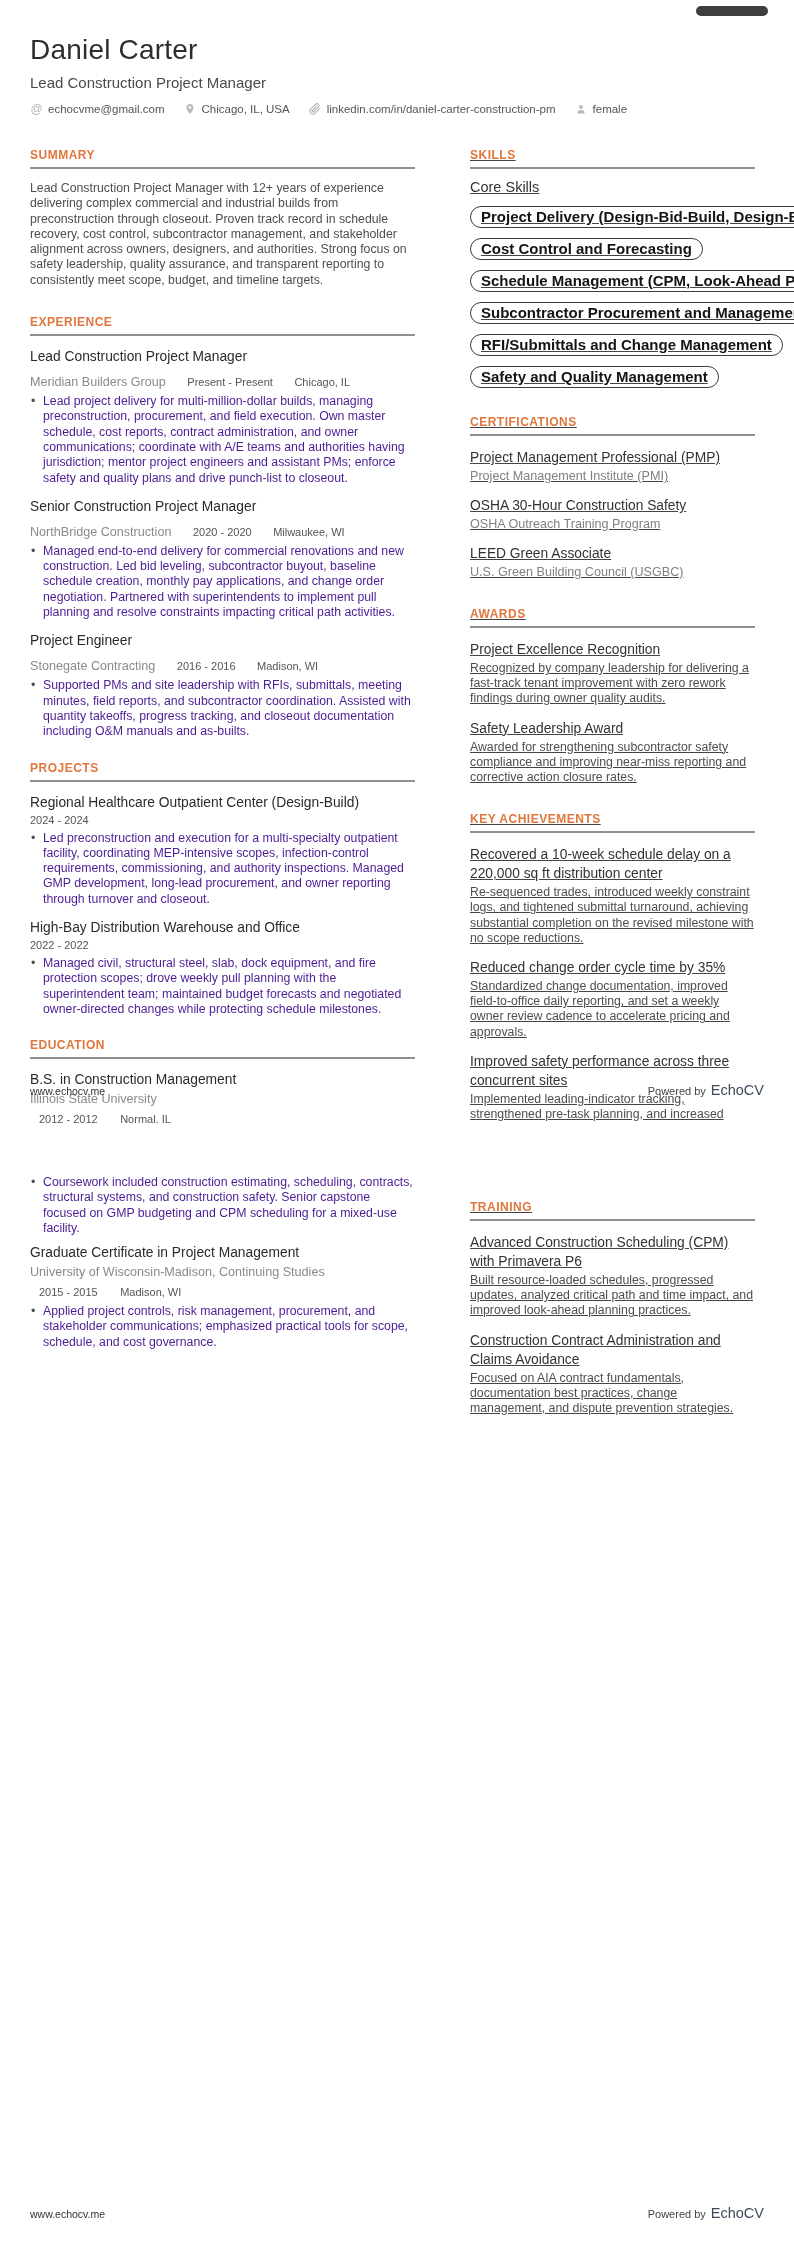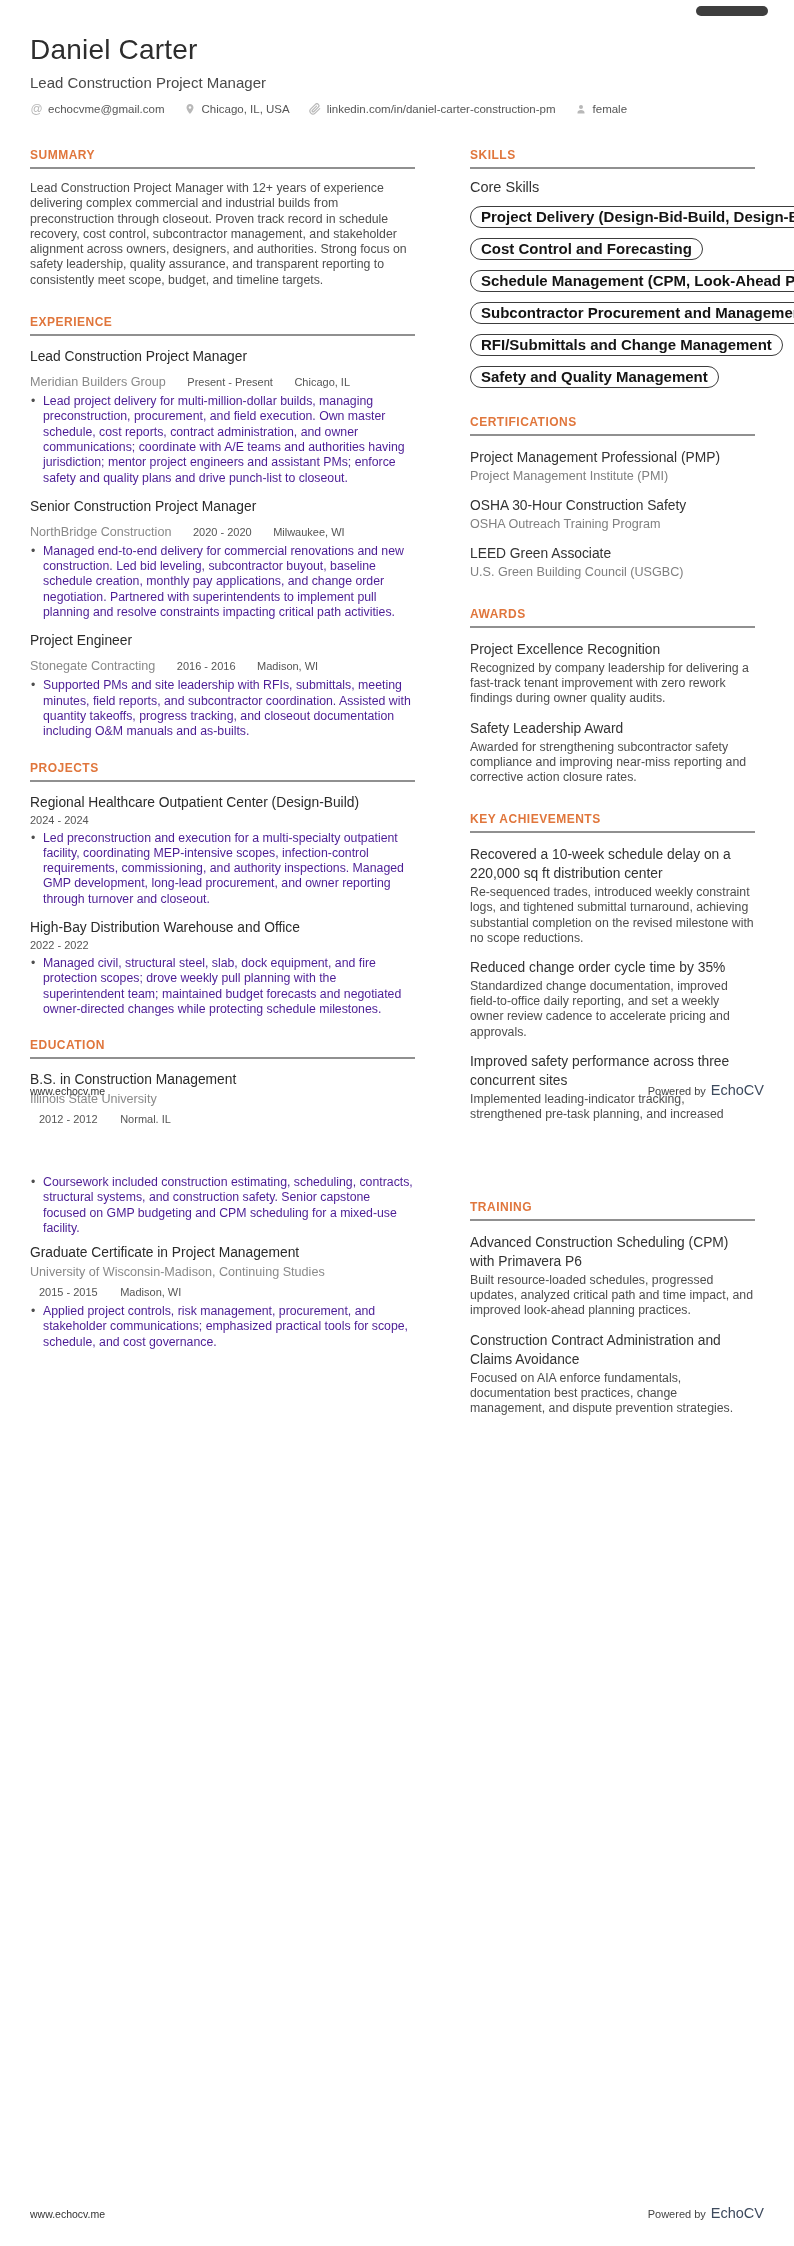--- a/index.html
+++ b/index.html
@@ -20,21 +20,21 @@
   .contact-item { display:flex; align-items:center; gap:5px; }
   .cicon { width:13px; height:13px; display:inline-flex; align-items:center; justify-content:center; color:#b8b8b8; flex:0 0 auto; }
   .cicon svg { width:12px; height:12px; display:block; }
   .at-glyph { font-size:12px; color:#b8b8b8; line-height:12px; }
 
   .top-bar { position:absolute; top:6px; right:26px; width:72px; height:10px; border-radius:5px; background:#3e3e3e; }
 
   
   .cols { display:flex; padding:0 44px 0 30px; margin-top:34px; }
   .col-left { width:385px; margin-right:55px; flex:0 0 auto; }
-  .col-right { width:285px; flex:0 0 auto; }
+  .col-right { width:285px; flex:0 0 auto;text-decoration:underline; }
   .cols-p2 { margin-top:0; padding-top:48px; }
   .col-right-p2 { margin-top:30px; }
 
   
   .sec-head { color:#e0763c; font-size:12px; line-height:13px; font-weight:bold; letter-spacing:.5px; }
   .rule { border-bottom:2px solid #909090; margin-top:5px; }
   .section { margin-bottom:28px; }
   .section-tight { margin-bottom:22px; }
 
   .body { font-size:12.3px; line-height:15.3px; color:#4e4e4e; margin:12px 0 0 0; }
@@ -282,21 +282,21 @@
     <div class="col-right col-right-p2">
       <div class="section">
         <div class="sec-head">TRAINING</div>
         <div class="rule"></div>
         <div class="rich-item">
           <div class="item-title">Advanced Construction Scheduling (CPM) with Primavera P6</div>
           <p class="body">Built resource-loaded schedules, progressed updates, analyzed critical path and time impact, and improved look-ahead planning practices.</p>
         </div>
         <div class="rich-item">
           <div class="item-title">Construction Contract Administration and Claims Avoidance</div>
-          <p class="body">Focused on AIA enforce fundamentals, documentation best practices, change management, and dispute prevention strategies.</p>
+          <p class="body">Focused on AIA contract fundamentals, documentation best practices, change management, and dispute prevention strategies.</p>
         </div>
       </div>
     </div>
   </div>
 
   <div class="footer">
     <span class="site">www.echocv.me</span>
     <span>
       <span class="powered">Powered by</span><span class="brand">EchoCV</span>
     </span>

